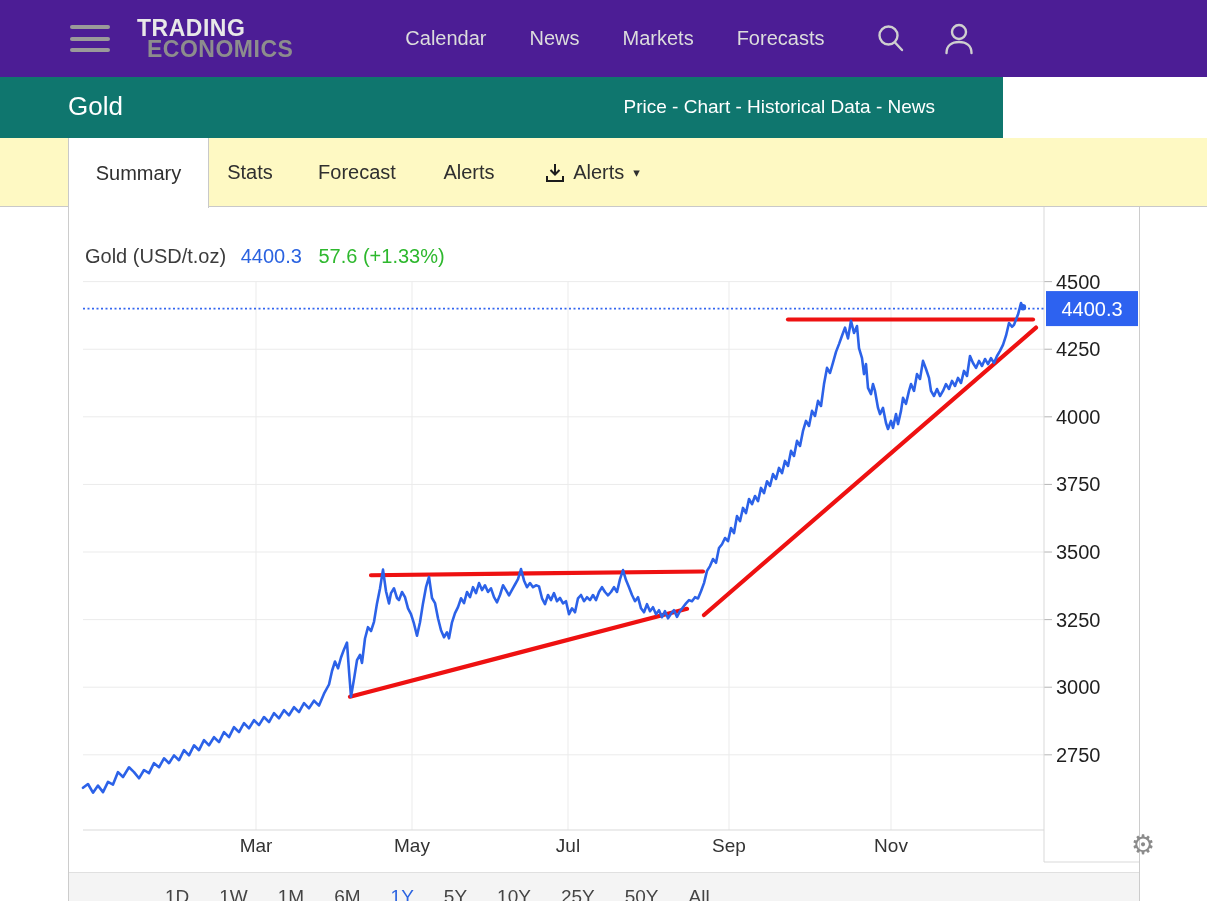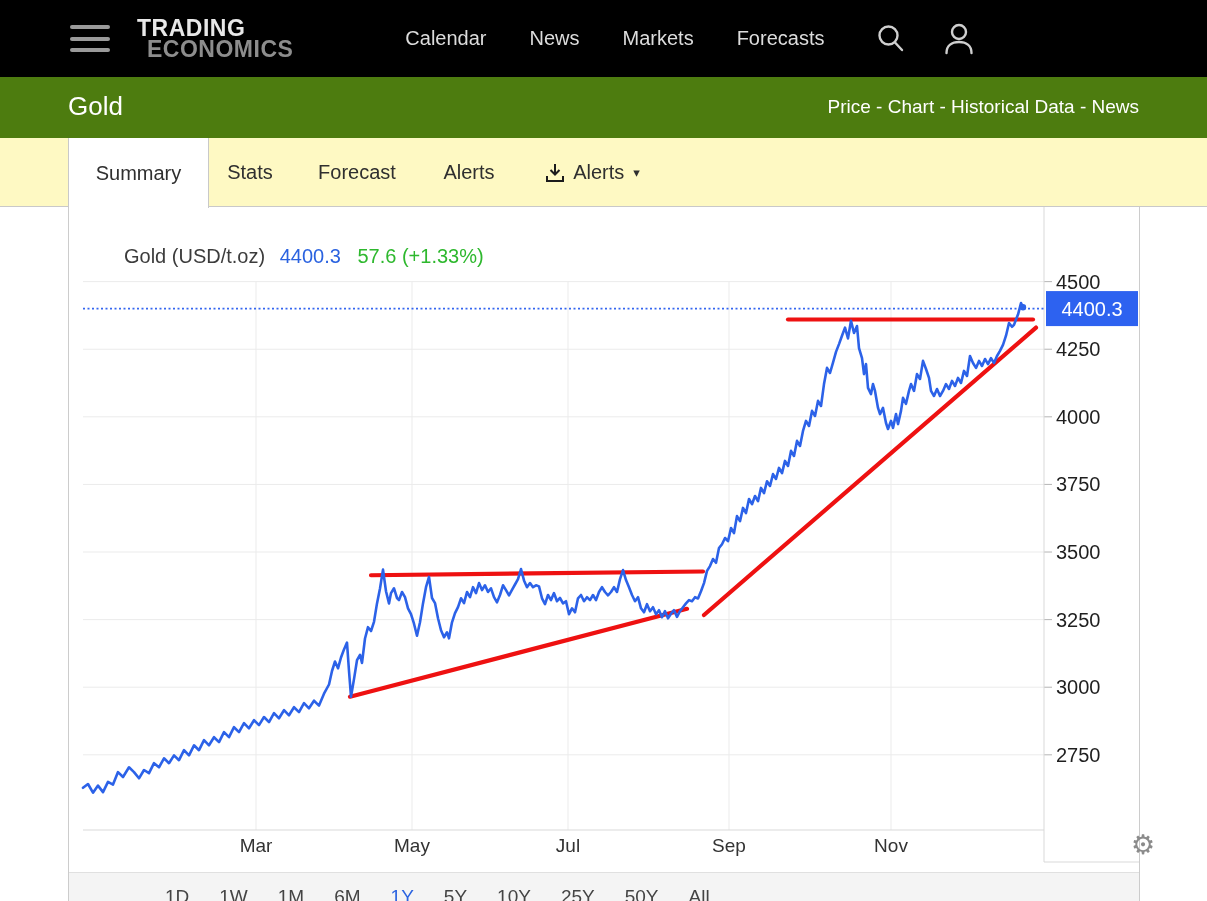--- a/index.html
+++ b/index.html
@@ -1,49 +1,49 @@
 <!DOCTYPE html>
 <html><head>
 <meta charset="utf-8">
 <style>
   html,body{margin:0;padding:0;background:#ffffff;font-family:"Liberation Sans",sans-serif;}
   #page{position:relative;width:1207px;height:901px;overflow:hidden;background:#ffffff;}
 
   
-  .navbar{position:absolute;left:0;top:0;width:1207px;height:77px;background:#000000;display:flex;align-items:center;}
+  .navbar{position:absolute;left:0;top:0;width:1207px;height:77px;background:#4c1d95;display:flex;align-items:center;}
   .hamburger{width:40px;height:27px;margin-left:70px;display:flex;flex-direction:column;justify-content:space-between;cursor:pointer;}
   .hamburger span{display:block;height:4px;border-radius:2px;background:#9a9a9a;}
   .logo{margin-left:27px;line-height:21px;font-weight:bold;font-size:23px;letter-spacing:.5px;cursor:pointer;}
   .logo .l1{color:#e8e8e8;}
   .logo .l2{color:#8d8d8d;margin-left:10px;}
   .nav-links{display:flex;gap:43px;margin-left:112px;}
   .nav-links a{color:#dcdcdc;text-decoration:none;font-size:20px;cursor:pointer;}
   .nav-icons{margin-left:51px;display:flex;align-items:center;gap:36px;}
   .nav-icons svg{display:block;cursor:pointer;}
 
   
-  .subheader{position:absolute;left:0;top:77px;width:1207px;height:61px;background:#4d7c0f;}
+  .subheader{position:absolute;left:0;top:77px;width:1003px;height:61px;background:#0f766e;}
   .subheader .title{position:absolute;left:68px;top:14px;color:#ffffff;font-size:26px;}
   .subheader .links{position:absolute;right:68px;top:19px;color:#ffffff;font-size:19px;cursor:pointer;}
 
   
   .tabstrip{position:absolute;left:0;top:138px;width:1207px;height:69px;background:#fef9c3;border-bottom:1px solid #c9c9c9;box-sizing:border-box;}
   .tab{position:absolute;top:0;height:69px;display:flex;align-items:center;justify-content:center;font-size:20px;color:#2f2f2f;cursor:pointer;}
   .tab.active{left:68px;width:139px;background:#ffffff;border-left:1px solid #c9c9c9;border-right:1px solid #c9c9c9;height:70px;z-index:2;}
   .tab.t-stats{left:207px;width:86px;}
   .tab.t-forecast{left:293px;width:128px;}
   .tab.t-alerts{left:421px;width:96px;}
   .tab.t-export{left:517px;width:150px;gap:7px;}
   .tab .caret{font-size:13px;margin-left:2px;}
 
   
   .card{position:absolute;left:68px;top:207px;width:1070px;height:694px;background:#ffffff;border-left:1px solid #cccccc;border-right:1px solid #cccccc;box-sizing:content-box;}
   .chart-area{position:absolute;left:0;top:0;width:1070px;height:656px;}
   .chart-title{position:absolute;left:16px;top:38px;font-size:20px;white-space:nowrap;z-index:3;}
-  .chart-title .inst{color:#3c3c3c;margin-left:39px;}
+  .chart-title .inst{color:#3c3c3c;}
   .chart-title .price{color:#2b63e0;margin-left:9px;}
   .chart-title .chg{color:#2eb82e;margin-left:11px;}
   .gear{position:absolute;left:1062px;top:622px;font-family:"DejaVu Sans",sans-serif;font-size:27px;color:#8b8b8b;cursor:pointer;z-index:3;}
 
   svg text.ylab{font-family:"Liberation Sans",sans-serif;font-size:20px;fill:#1f1f1f;}
   svg text.xlab{font-family:"Liberation Sans",sans-serif;font-size:19px;fill:#333333;}
   svg text.badge{font-family:"Liberation Sans",sans-serif;font-size:20px;fill:#ffffff;}
 
   
   .range-bar{position:absolute;left:0;top:665px;width:1070px;height:29px;background:#f4f4f4;border-top:1px solid #e0e0e0;overflow:hidden;}

